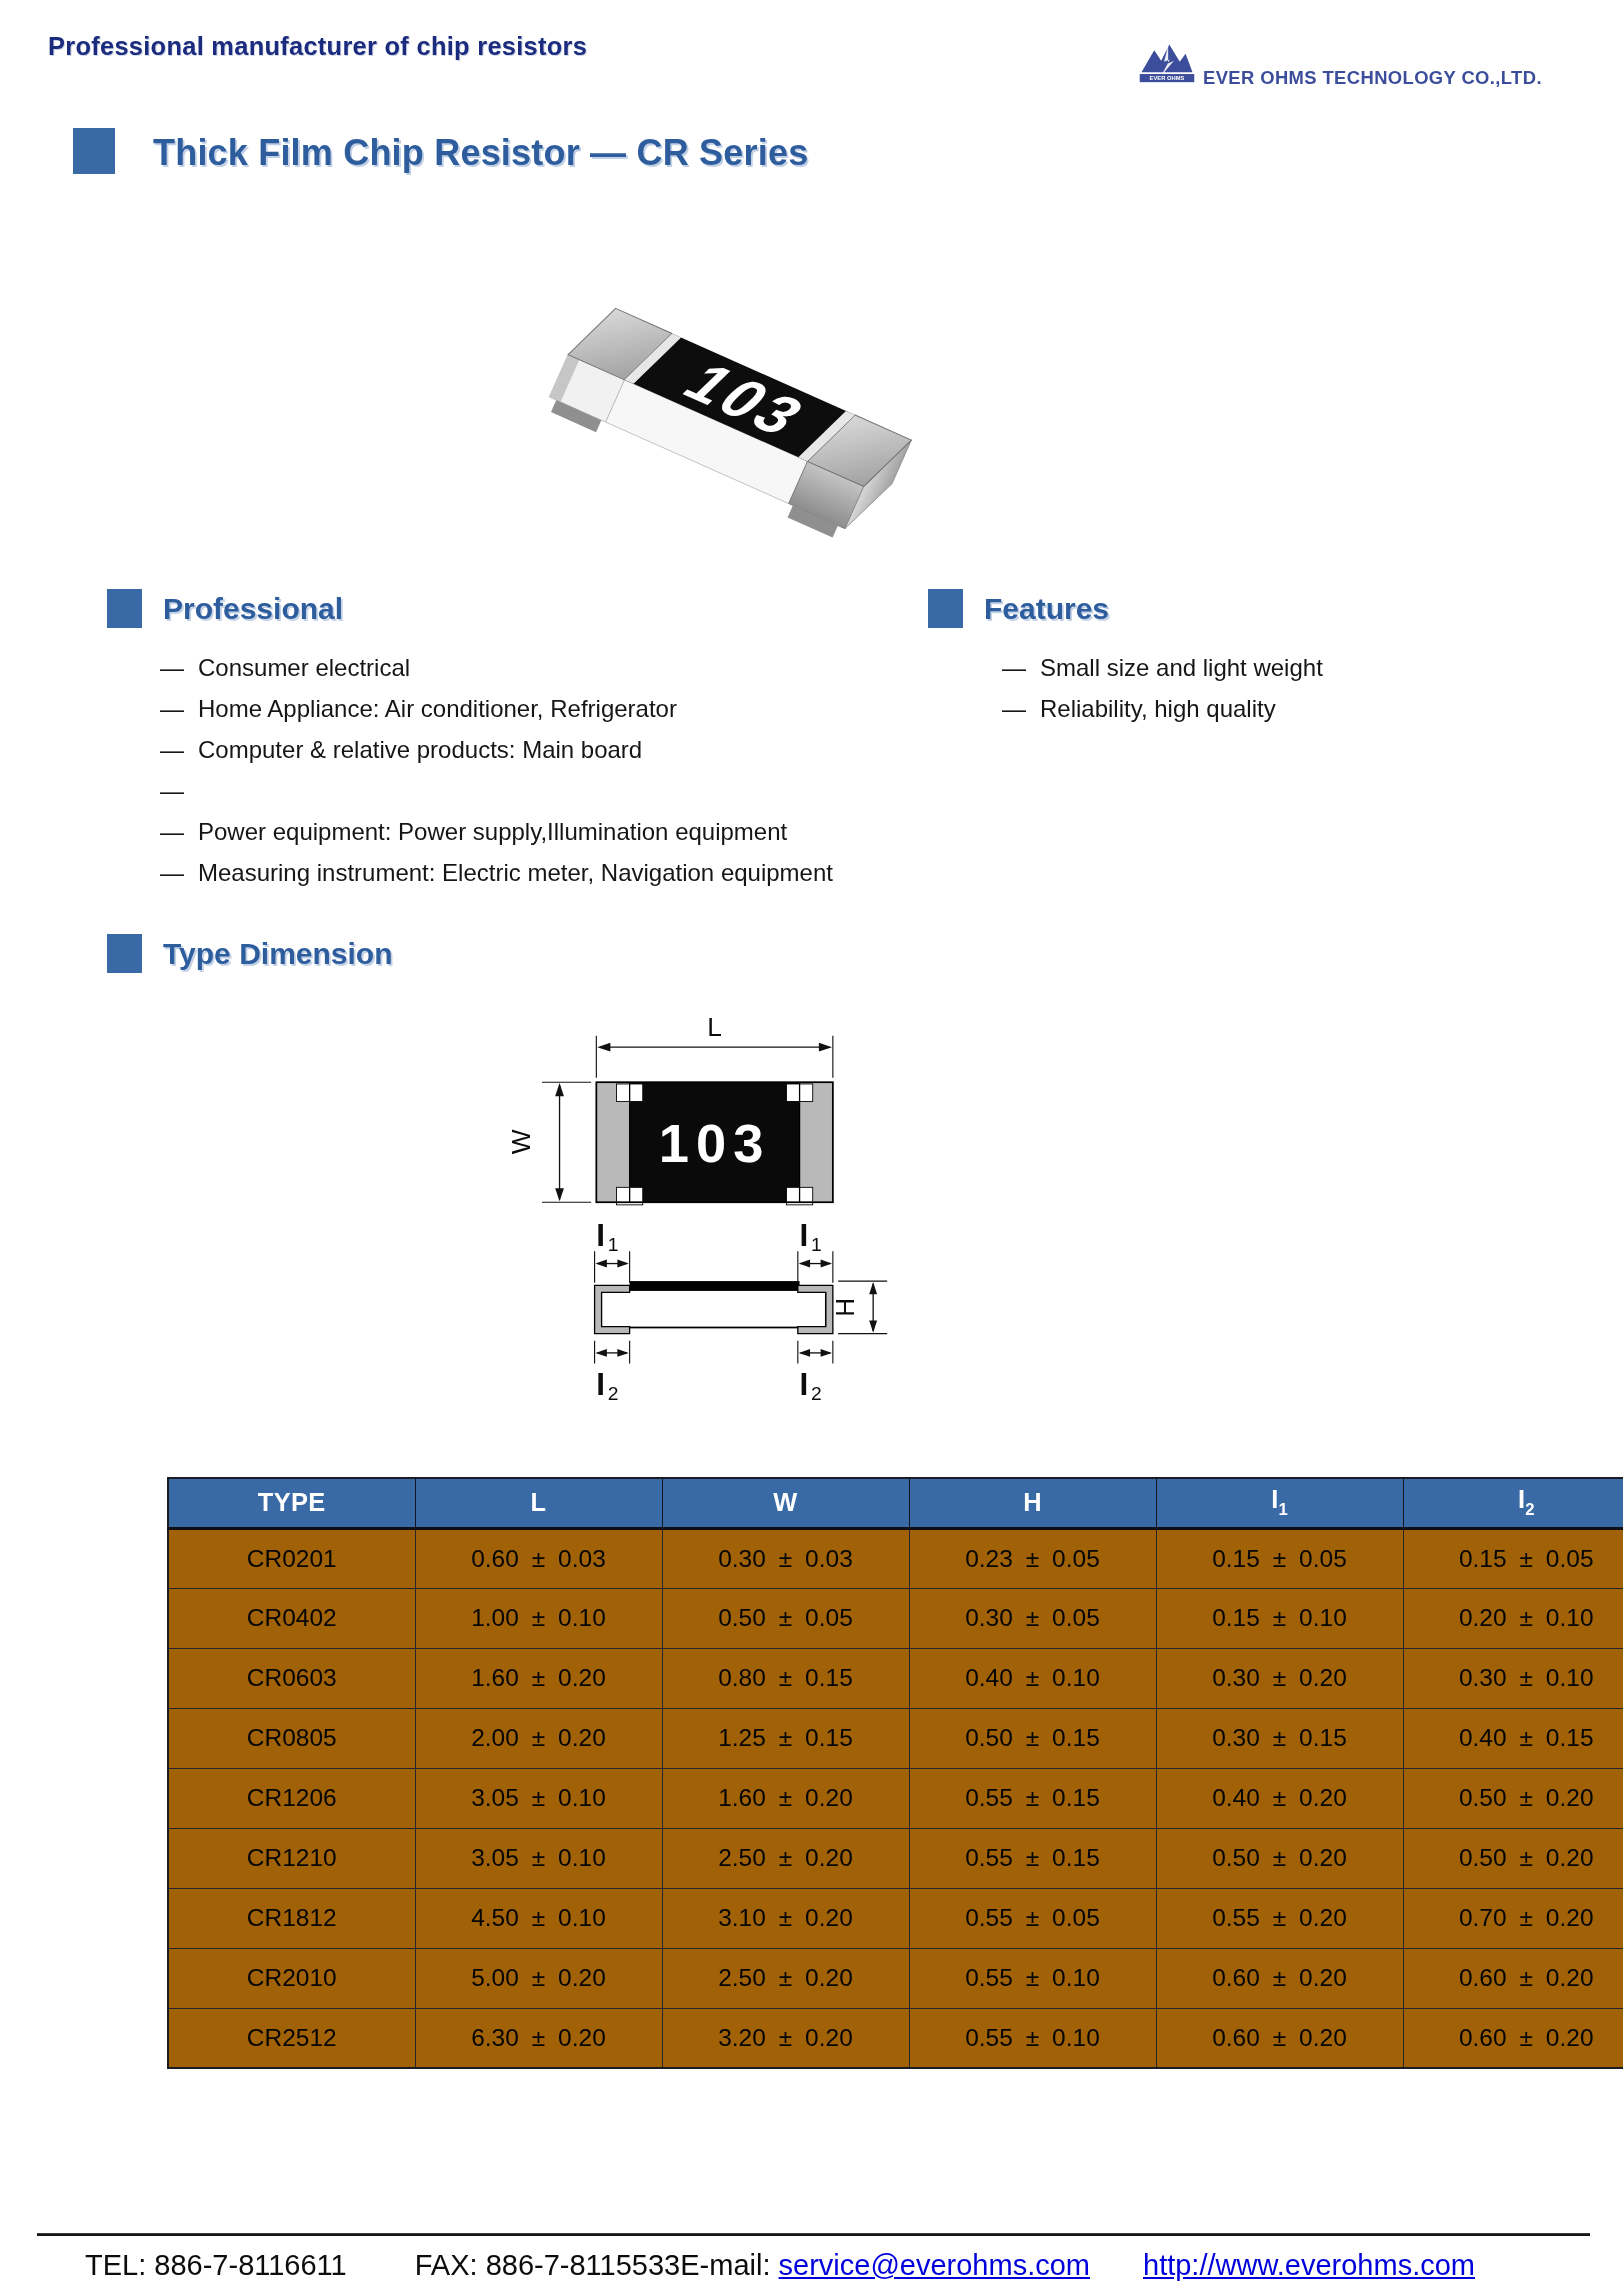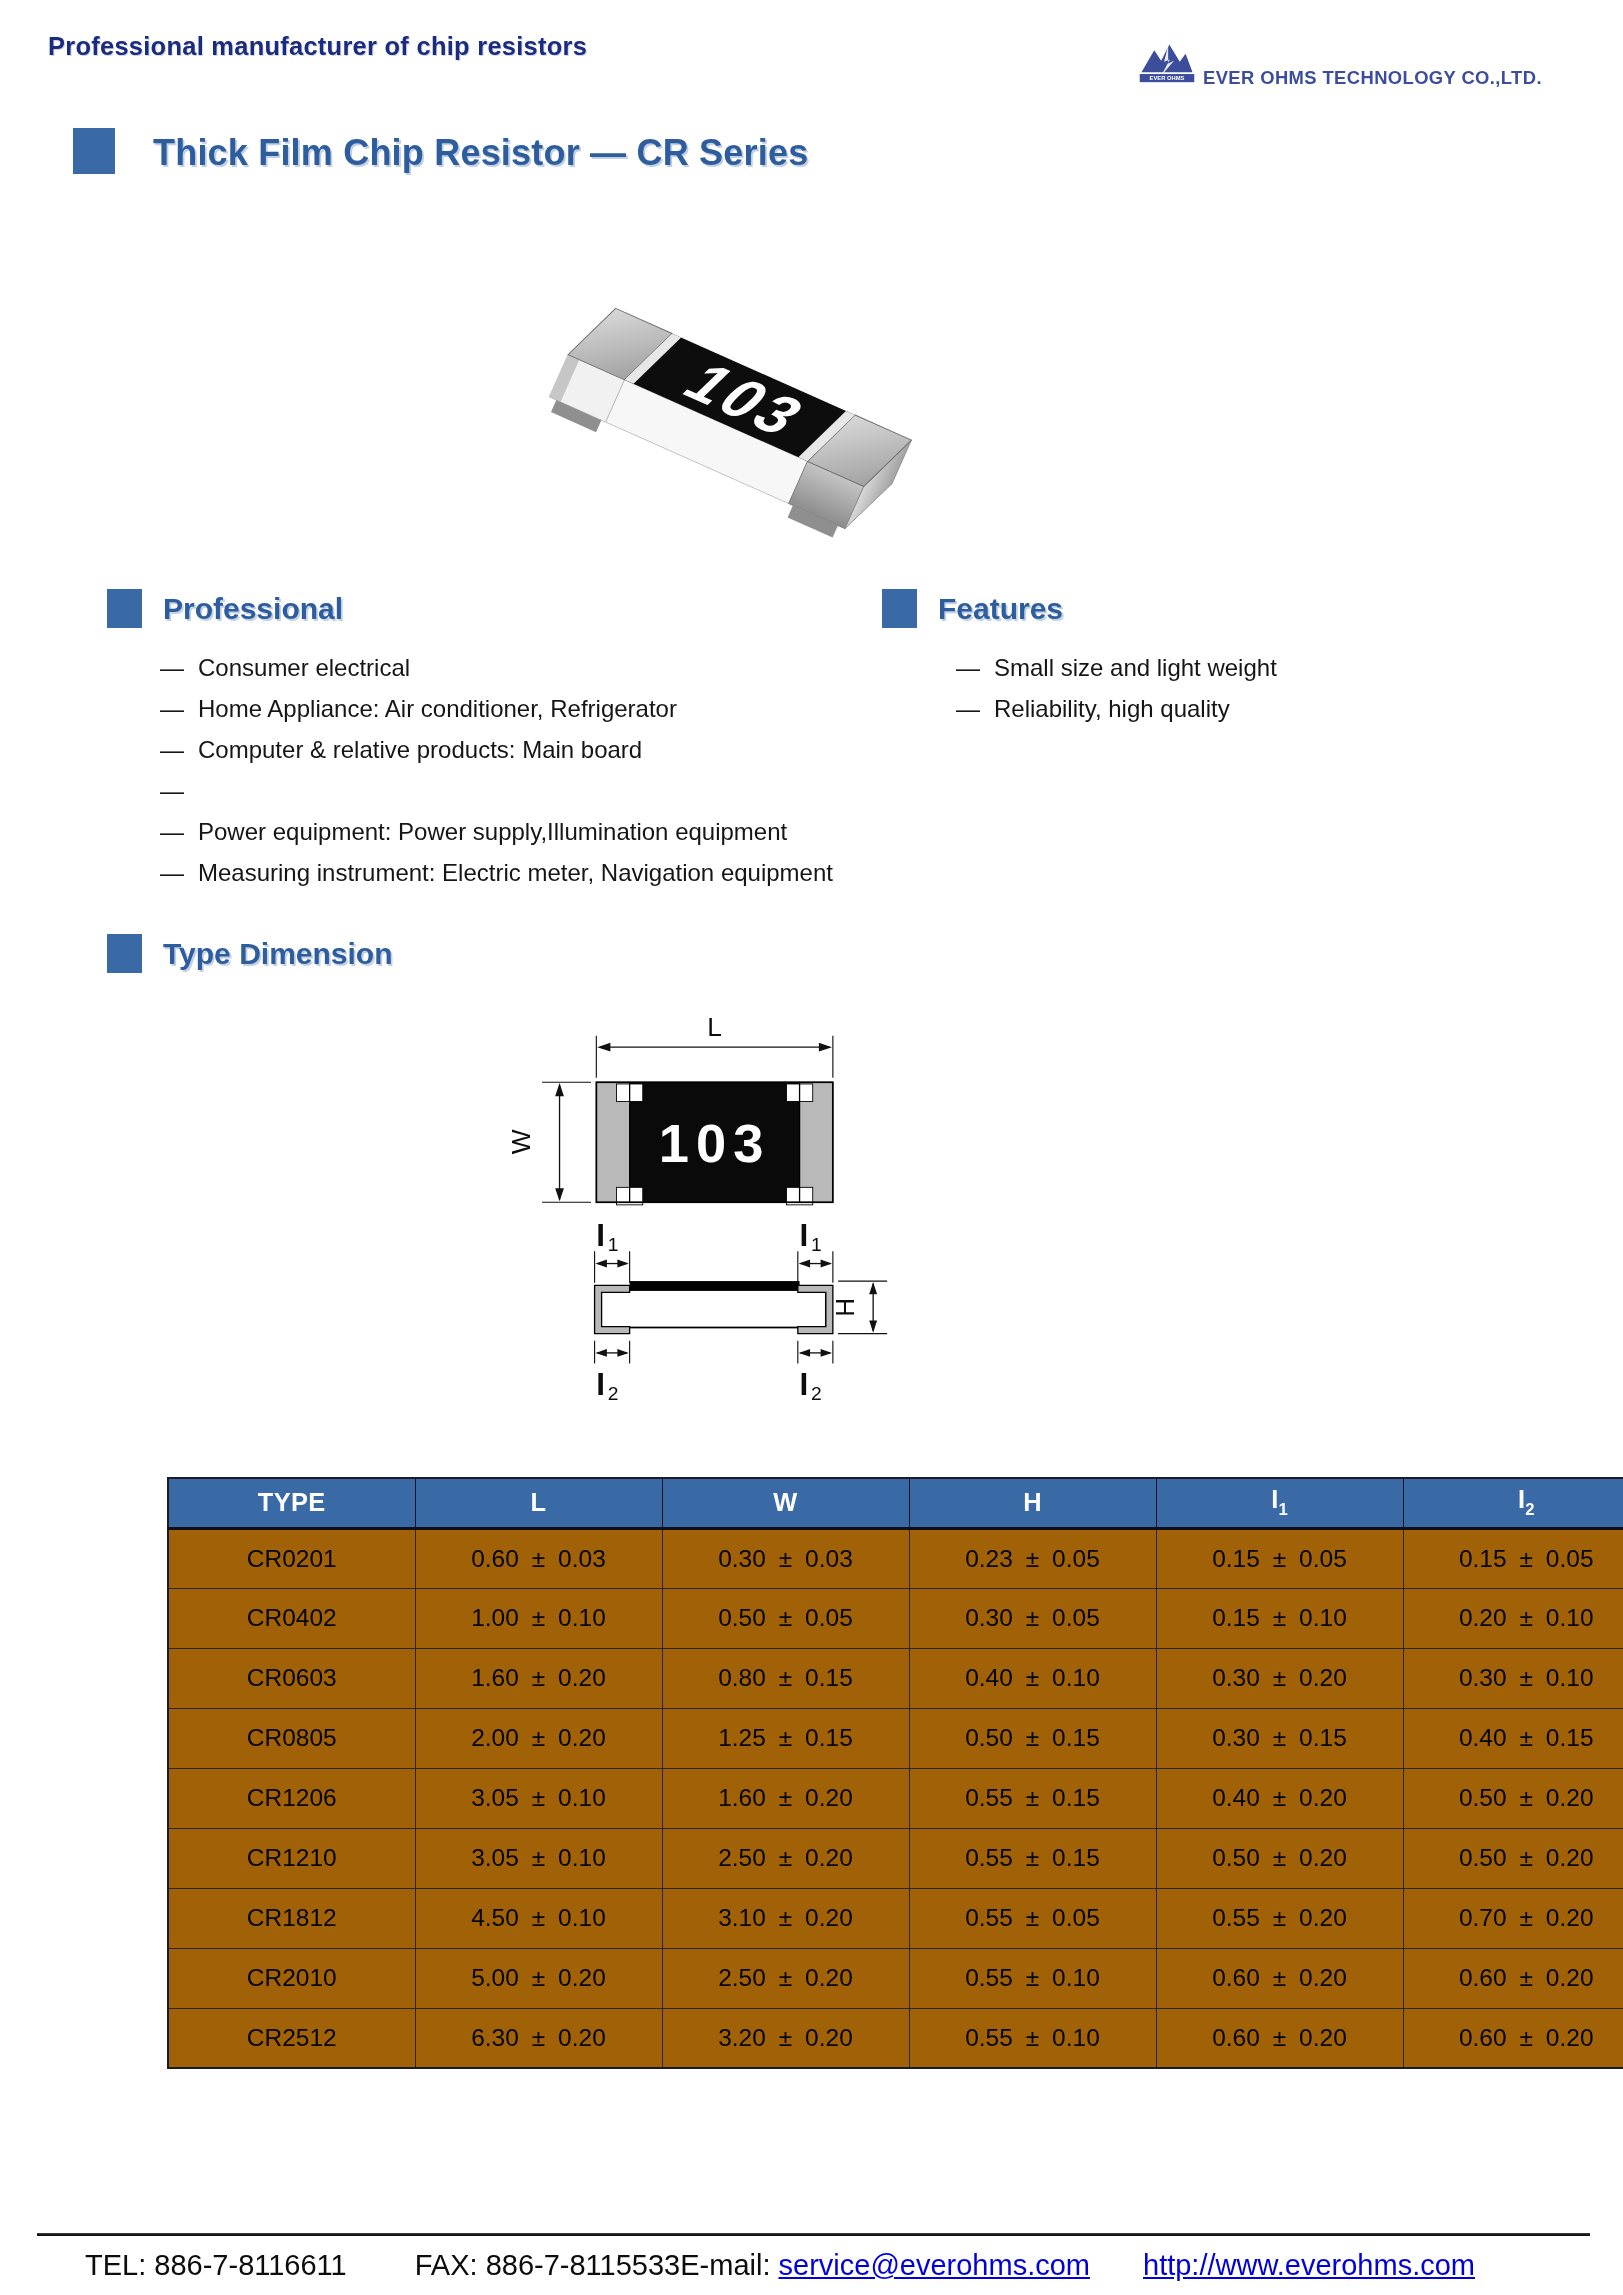--- a/index.html
+++ b/index.html
@@ -35,21 +35,21 @@
 
   
   .sec-head{display:flex;align-items:center;gap:21px;}
   .sq-md{width:35px;height:39px;background:var(--bullet);flex:0 0 auto;}
   h2{font-size:30px;font-weight:700;color:var(--accent);text-shadow:1.8px 1.8px 0 #c5d2e6;}
 
   ul.plain{list-style:none;margin-top:19px;}
   ul.plain li{display:flex;gap:14px;font-size:24px;line-height:41px;color:#161616;}
   .app{left:107px;top:589px;width:789px;}
   .app ul.plain{padding-left:53px;}
-  .feat{left:882px;top:589px;width:684px;}
+  .feat{left:928px;top:589px;width:684px;}
   .feat ul.plain{padding-left:74px;}
   .dash{flex:0 0 auto;}
 
   .typedim{left:107px;top:934px;}
   .diagram{left:491px;top:999px;}
   .hero{left:482px;top:263px;}
 
   
   .dimrow{left:167px;top:1478px;width:1309px;display:flex;align-items:center;gap:14px;}
   .sq-black{width:12.3px;height:30px;background:#000;flex:0 0 auto;}

